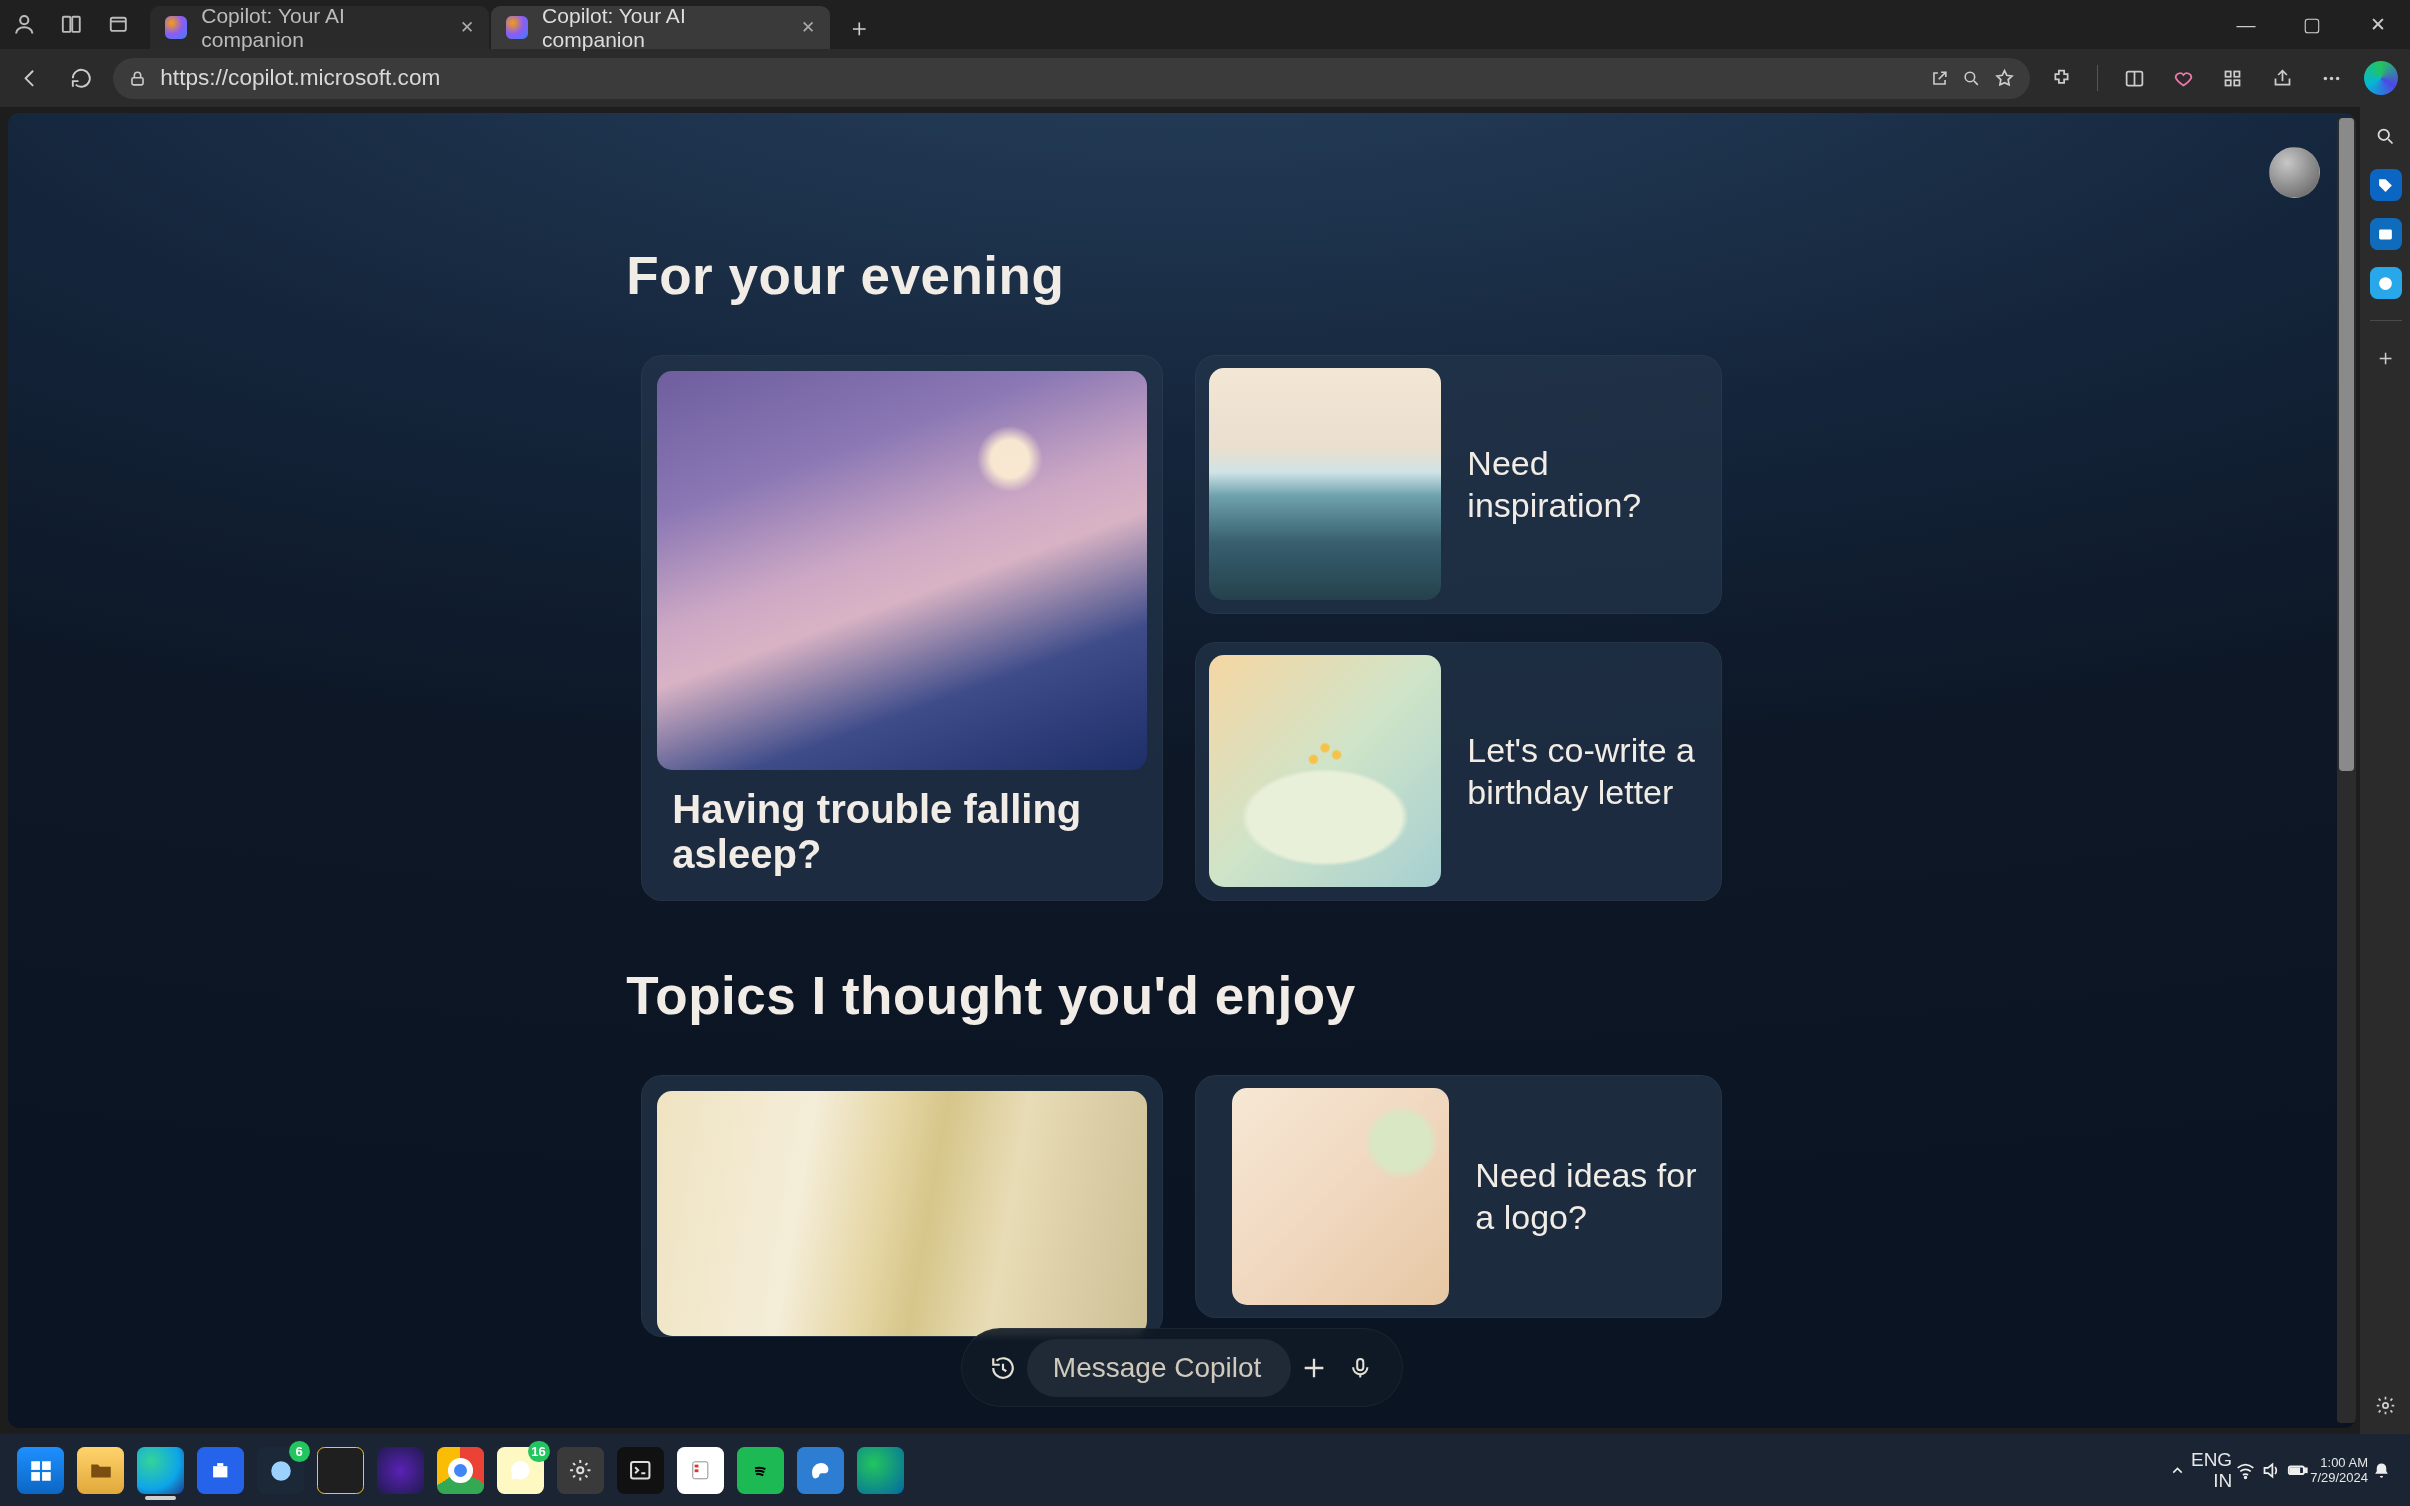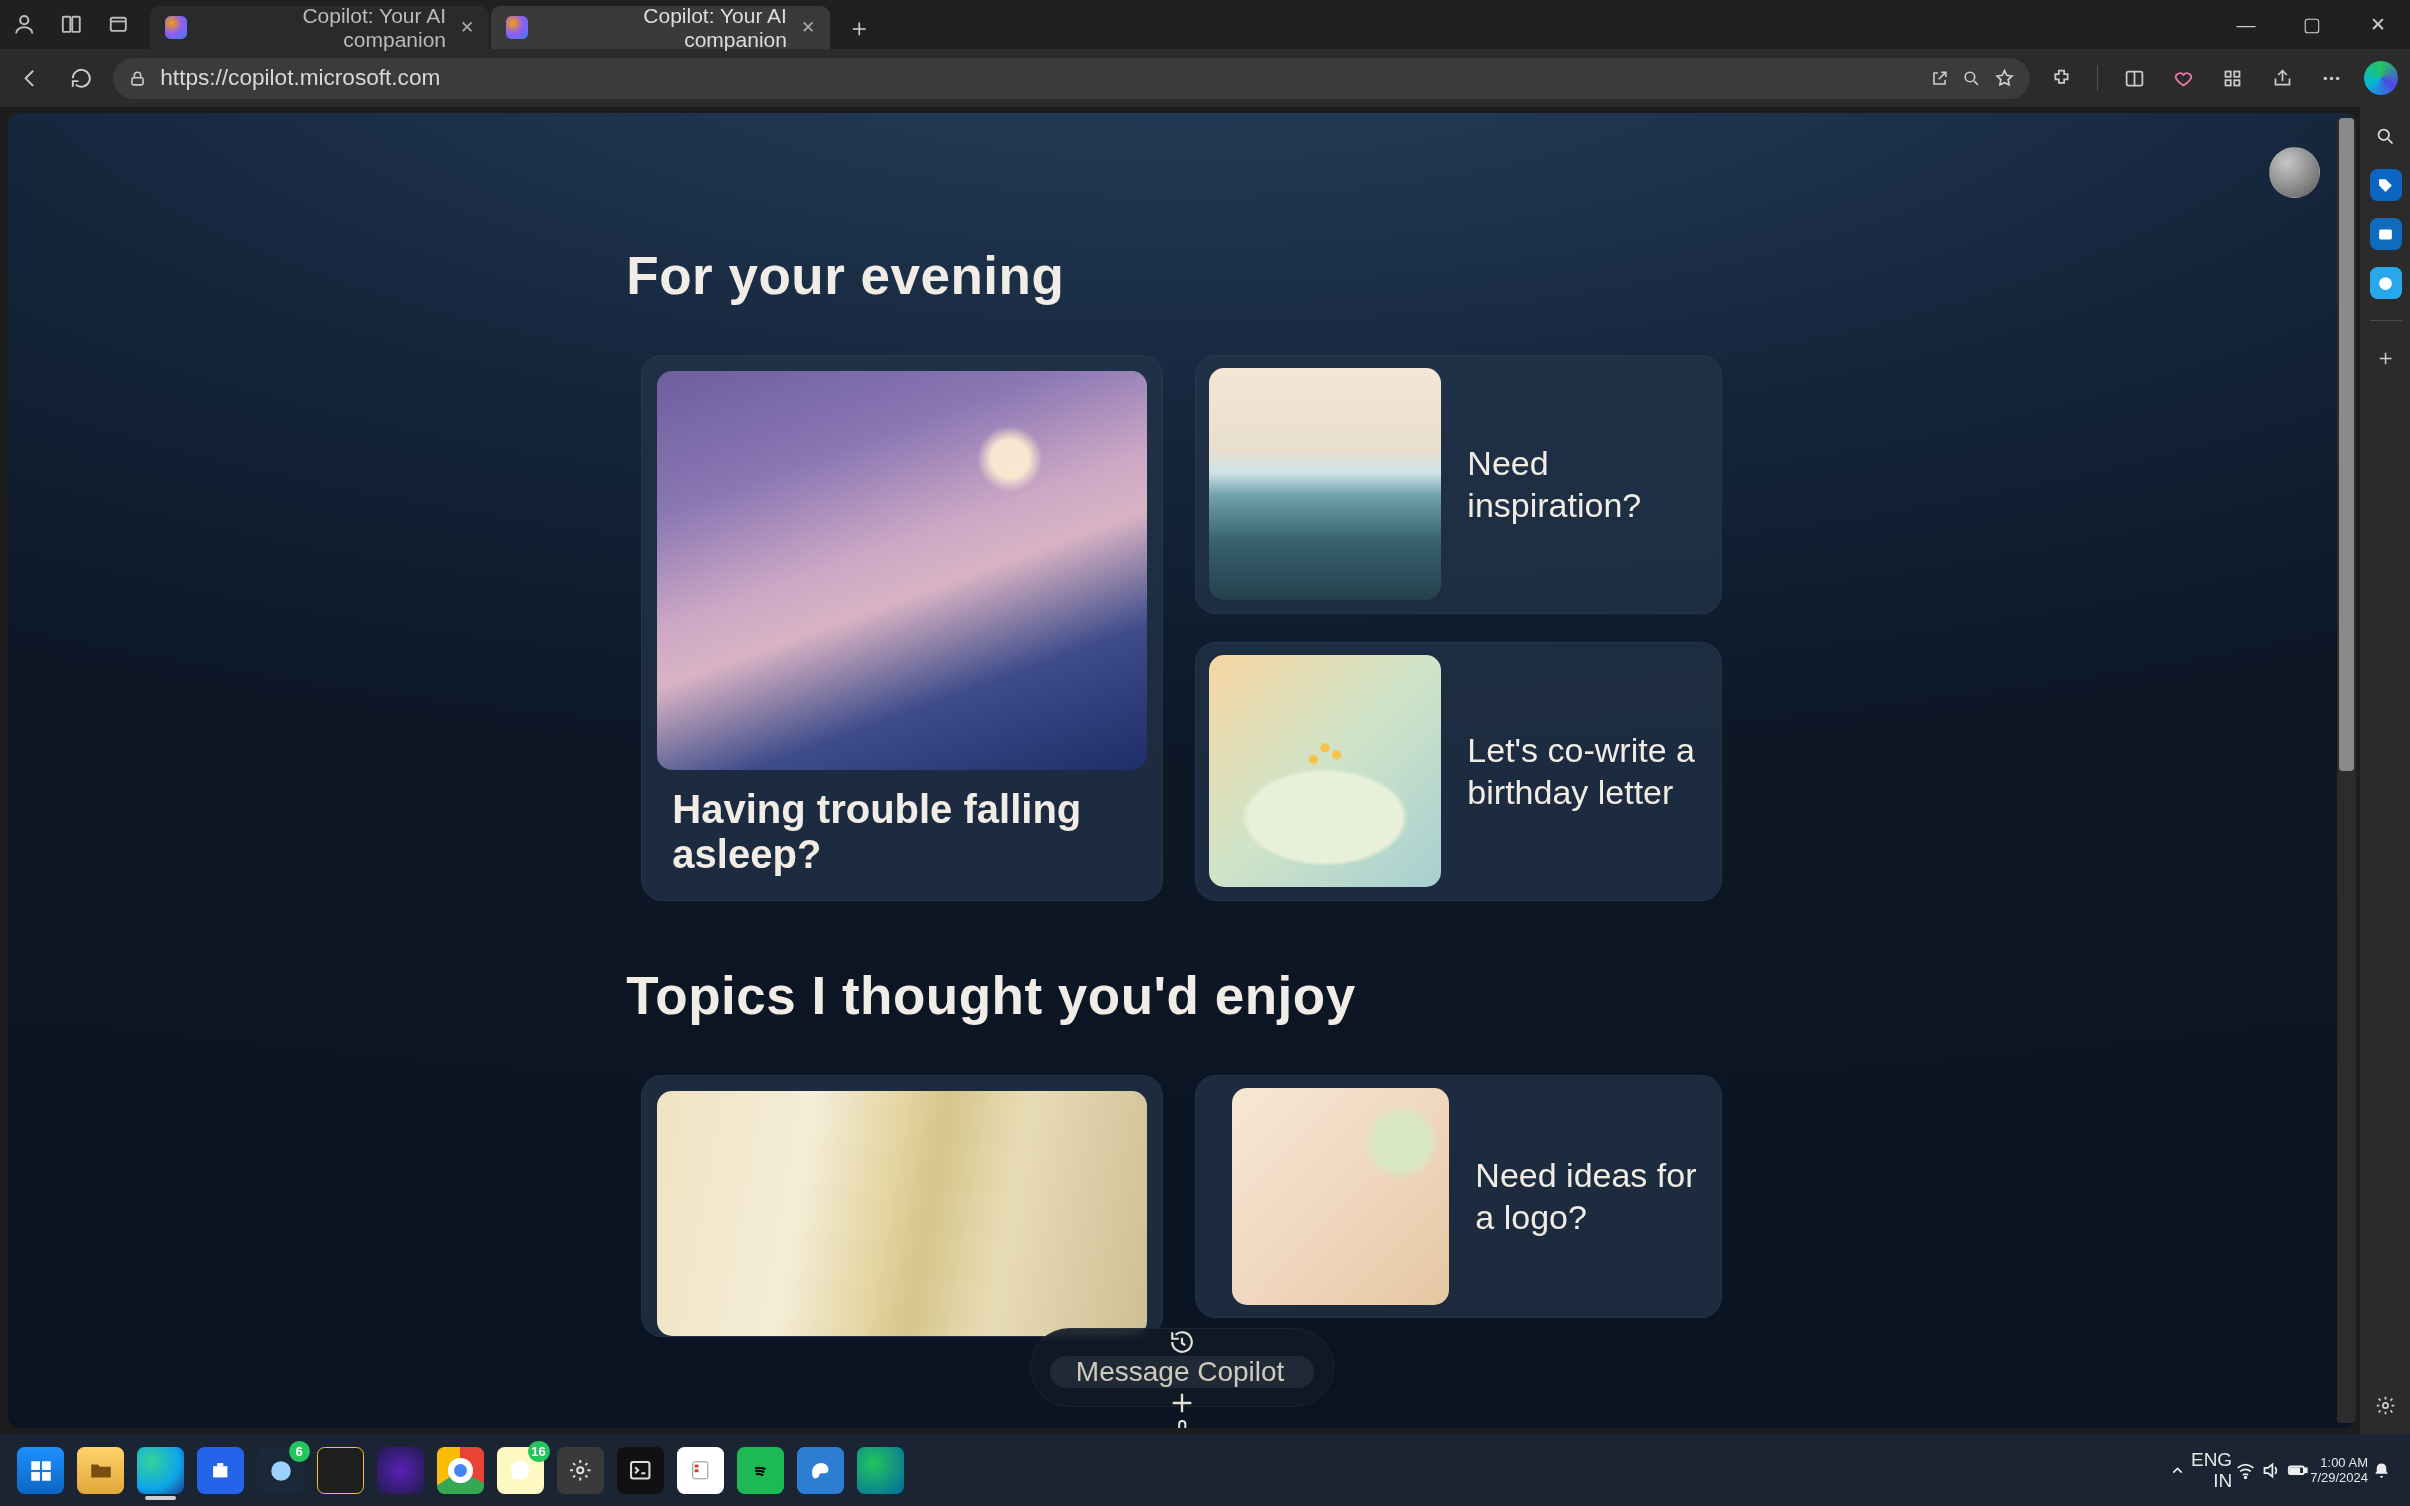--- a/index.html
+++ b/index.html
@@ -74,21 +74,20 @@
     height: 43px;
     min-width: 330px;
     max-width: 339px;
     background: var(--tab-active);
     border-top-left-radius: 9.4px;
     border-top-right-radius: 9.4px;
     margin-right: 1.9px;
     color: #ddd;
     font-size: 21px;
     position: relative;
-    text-align: right;
   }
   .tab.inactive {
     background: #2a2a2a;
     color: #bbb;
   }
   .tab .favicon {
     width: 22.6px; height: 22.6px;
     border-radius: 5.6px;
     background: radial-gradient(circle at 30% 30%, #f59e0b, #8b5cf6, #3b82f6);
   }
@@ -321,21 +320,20 @@
     transform: translateX(-50%);
     height: 79px;
     padding: 0 19px;
     display: flex;
     align-items: center;
     gap: 1px;
     background: rgba(15, 25, 38, 0.9);
     border-radius: 43px;
     backdrop-filter: blur(3.8px);
     border: 0.9px solid rgba(255,255,255,0.05);
-    flex-direction: column;
   }
   .chat-pill {
     height: 58px;
     background: #202a36;
     border-radius: 30px;
     display: flex;
     align-items: center;
     padding: 0 26px;
     color: #cfcabc;
     font-size: 28px;

